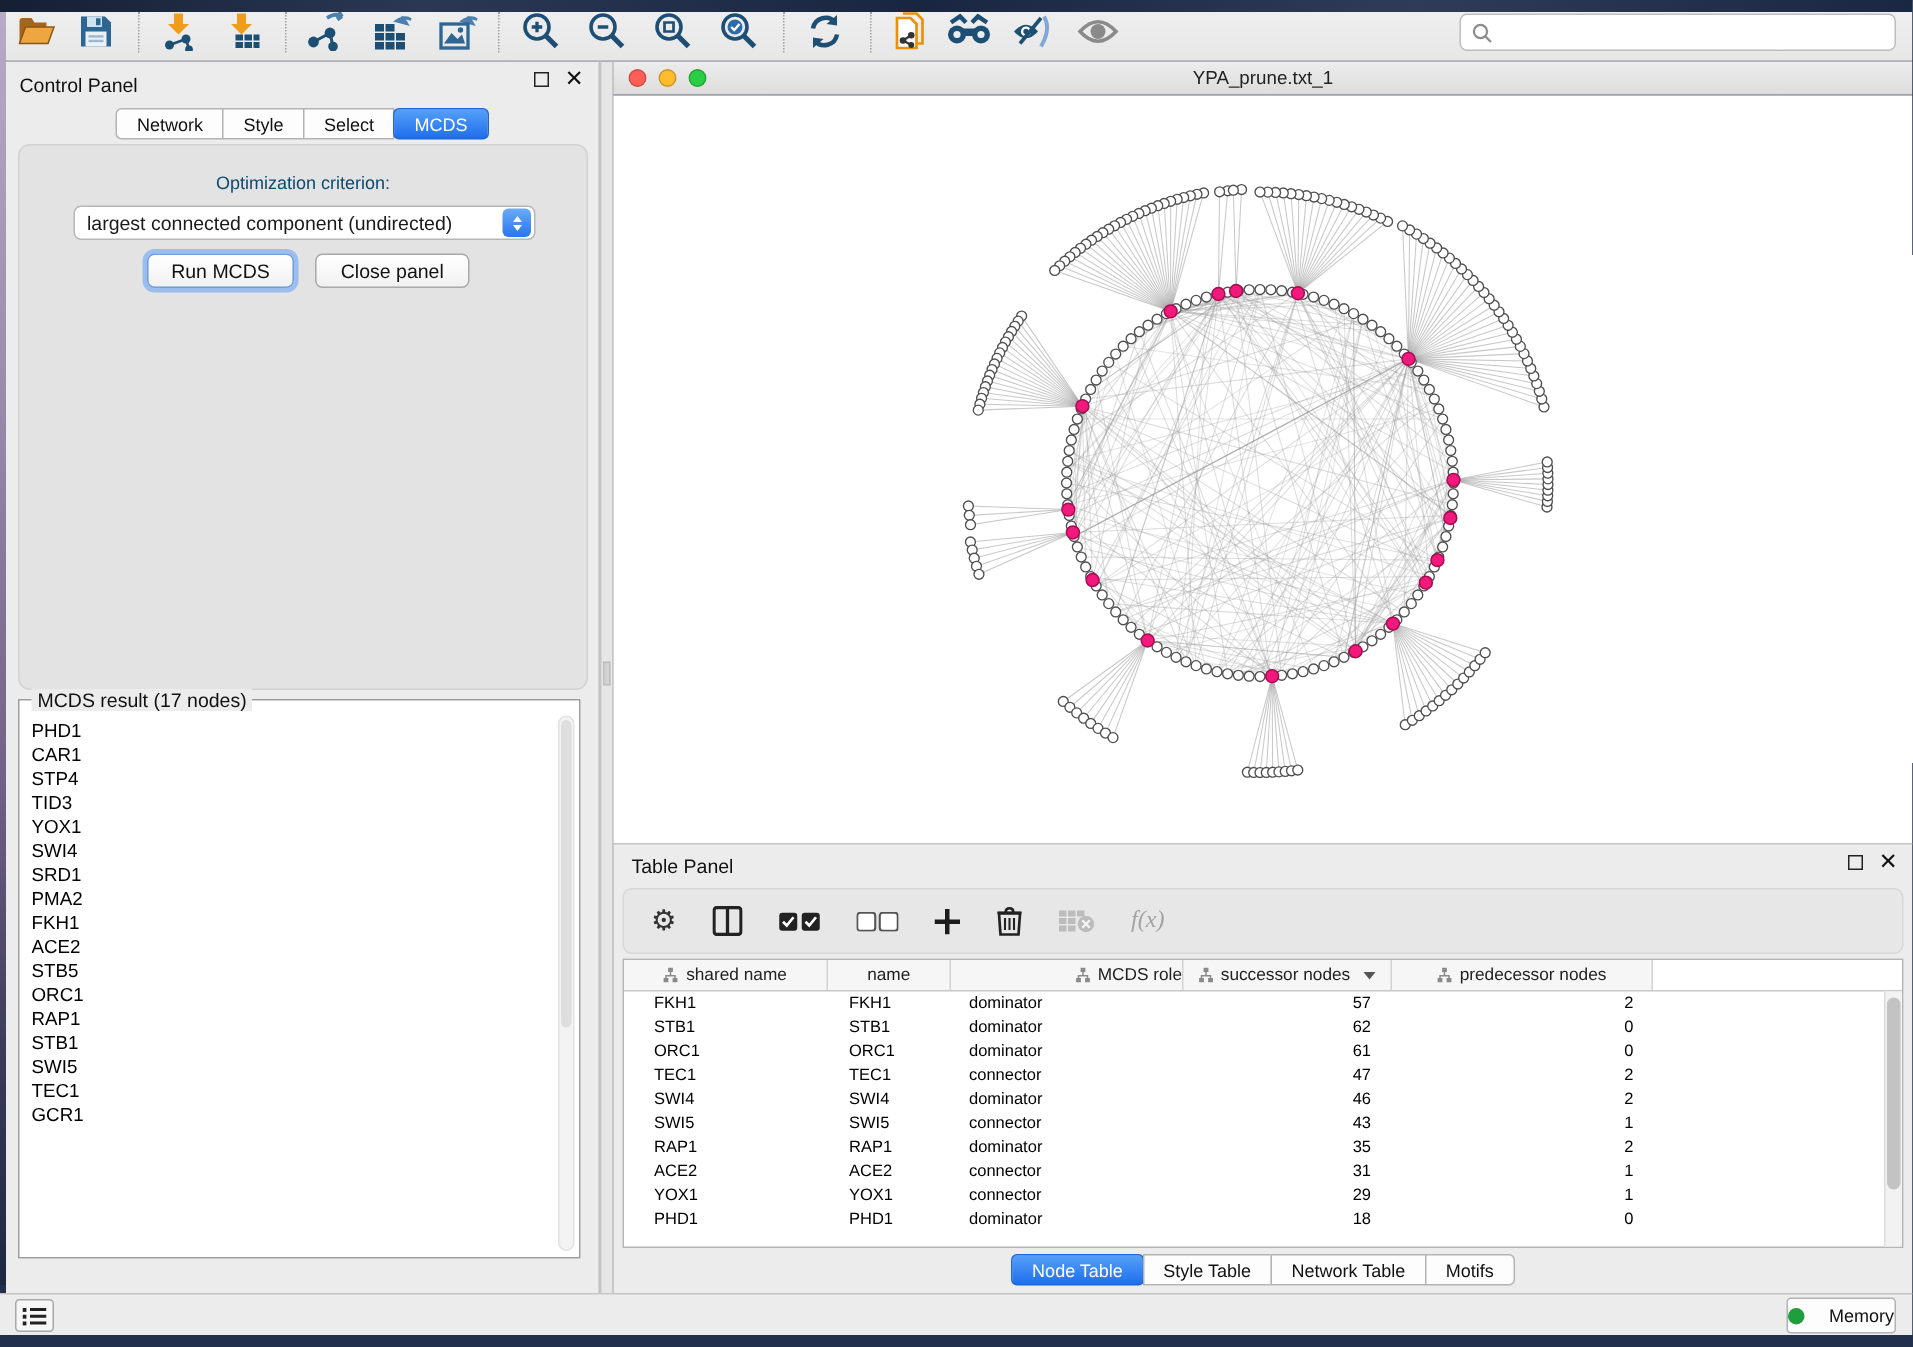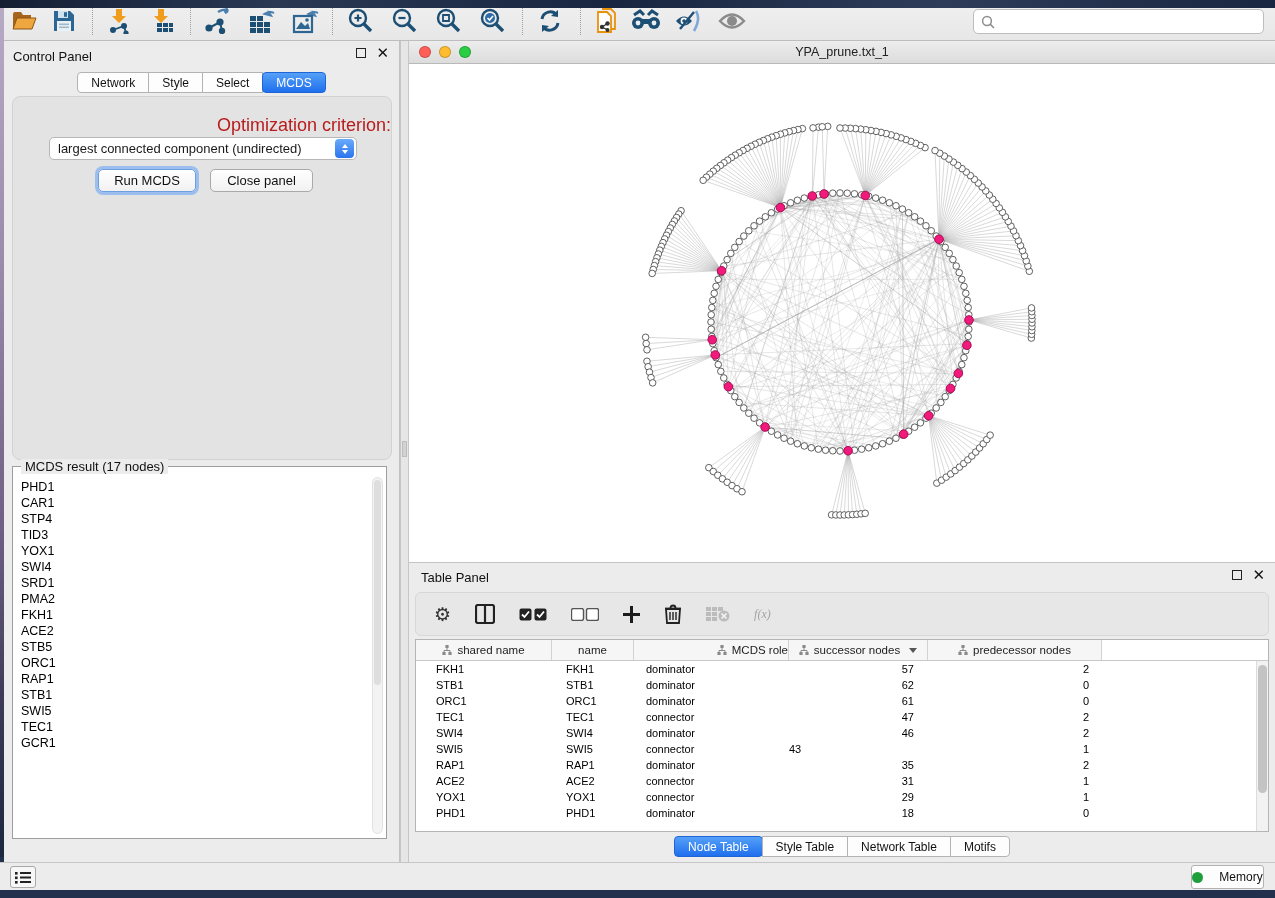--- a/index.html
+++ b/index.html
@@ -29,21 +29,21 @@
   .float-ico { width:10px; height:10px; border:1.6px solid #222; background:transparent; }
   .close-ico { font-weight:700; font-size:15px; line-height:10px; color:#111; }
   #cp-tabs { position:absolute; left:0; right:0; top:31px; display:flex; justify-content:center; }
   .tab { height:21px; padding:0 13px; font-size:12px; display:flex; align-items:center; background:#fdfdfd;
     border:1px solid #b3b3b3; margin-left:-1px; color:#111; }
   .tab:first-child { border-radius:4px 0 0 4px; margin-left:0; }
   .tab:last-child  { border-radius:0 4px 4px 0; }
   .tab.active { background:linear-gradient(#55a0f7,#1f6fee); color:#fff; border-color:#1e66d8; border-radius:4px; }
   #cp-content { position:absolute; left:8px; top:55px; width:380px; height:364px; background:#e3e3e3;
     border:1px solid #d2d2d2; border-radius:8px; }
-  #opt-label { position:absolute; left:0; right:0; top:18px; text-align:right; font-size:18px; color:#b91c1c; }
+  #opt-label { position:absolute; left:0; right:0; top:18px; text-align:center; font-size:12px; color:#0c4a6e; }
   #opt-select { position:absolute; left:36px; top:40px; width:308px; height:23px; background:#fff;
     border:1px solid #b7b7b7; border-radius:5px; display:flex; align-items:center; }
   #opt-select .val { flex:1; font-size:13px; padding-left:8px; white-space:nowrap; }
   .stepper { width:19px; height:19px; margin-right:2px; border-radius:4px;
     background:linear-gradient(#6aabf8,#2a74ef); display:flex; flex-direction:column; align-items:center; justify-content:center; gap:2px; }
   .stepper i { width:0; height:0; border-left:3.5px solid transparent; border-right:3.5px solid transparent; }
   .stepper .up { border-bottom:4px solid #fff; }
   .stepper .dn { border-top:4px solid #fff; }
   .btn { position:absolute; top:72px; height:23px; background:linear-gradient(#ffffff,#f1f1f1);
     border:1px solid #a9a9a9; border-radius:5px; font-size:13px; display:flex; align-items:center; justify-content:center; color:#111; }
@@ -67,21 +67,21 @@
   .light { width:12px; height:12px; border-radius:50%; border:0.5px solid rgba(0,0,0,.2); }
   #net-title { position:absolute; left:0; right:0; text-align:center; font-size:12.5px; color:#222; }
   #net-canvas { left:409px; top:64px; width:866px; height:498px; background:#ffffff; }
 
   
   #table-panel { left:409px; top:562px; width:866px; height:300px; background:#ececec; border-top:1px solid #c4c4c4; }
   #tp-toolbar { position:absolute; left:6px; top:29px; width:854px; height:44px; background:#e7e7e7;
     border:1px solid #d7d7d7; border-radius:6px; display:flex; align-items:center; gap:24px; padding-left:18px; }
   .tp-ico { display:flex; align-items:center; justify-content:center; height:30px; }
   .gear-glyph { font-size:19px; color:#333; font-family:"DejaVu Sans",sans-serif; }
-  .fx { font-family:"Liberation Serif","DejaVu Serif",serif; font-style:italic; font-size:12px; color:#a3a3a3; }
+  .fx { font-family:"Liberation Serif","DejaVu Serif",serif; font-style:italic; font-size:16px; color:#a3a3a3; }
   #tp-table { position:absolute; left:6px; top:76px; width:854px; height:193px; background:#fff; border:1px solid #b5b5b5; }
   #tp-head { display:flex; height:21px; background:#f6f6f6; border-bottom:1px solid #c9c9c9; }
   .hcell { display:flex; align-items:center; justify-content:center; gap:5px; font-size:11.5px; color:#222;
     border-right:1px solid #d2d2d2; position:relative; }
   .hcell.filler { border-right:none; background:#fff; }
   .sort-ch { width:0; height:0; border-left:4px solid transparent; border-right:4px solid transparent; border-top:5px solid #555; margin-left:4px; }
   .trow { display:flex; height:16px; font-size:11px; color:#000; }
   .tcell { white-space:nowrap; overflow:hidden; }
   #tp-scroll { position:absolute; right:0; top:21px; bottom:0; width:12px; background:#f2f2f2; border-left:1px solid #dcdcdc; }
   #tp-thumb { position:absolute; left:1px; right:1px; top:4px; height:128px; background:#c3c3c3; border-radius:5px; }
@@ -1142,21 +1142,21 @@
           <div class="tcell" style="width: 136px; line-height: 16px; text-align: left; padding-left: 20px;">SWI4</div>
           <div class="tcell" style="width: 82px; line-height: 16px; text-align: left; padding-left: 14px;">SWI4</div>
           <div class="tcell" style="width: 155px; line-height: 16px; text-align: left; padding-left: 12px;">dominator</div>
           <div class="tcell" style="width: 139px; line-height: 16px; text-align: right; padding-right: 14px;">46</div>
           <div class="tcell" style="width: 174px; line-height: 16px; text-align: right; padding-right: 13px;">2</div>
         </div>
         <div class="trow">
           <div class="tcell" style="width: 136px; line-height: 16px; text-align: left; padding-left: 20px;">SWI5</div>
           <div class="tcell" style="width: 82px; line-height: 16px; text-align: left; padding-left: 14px;">SWI5</div>
           <div class="tcell" style="width: 155px; line-height: 16px; text-align: left; padding-left: 12px;">connector</div>
-          <div class="tcell" style="width: 139px; line-height: 16px; text-align: left; padding-right: 14px;">43</div>
+          <div class="tcell" style="width: 139px; line-height: 16px; text-align: right; padding-right: 14px;">43</div>
           <div class="tcell" style="width: 174px; line-height: 16px; text-align: right; padding-right: 13px;">1</div>
         </div>
         <div class="trow">
           <div class="tcell" style="width: 136px; line-height: 16px; text-align: left; padding-left: 20px;">RAP1</div>
           <div class="tcell" style="width: 82px; line-height: 16px; text-align: left; padding-left: 14px;">RAP1</div>
           <div class="tcell" style="width: 155px; line-height: 16px; text-align: left; padding-left: 12px;">dominator</div>
           <div class="tcell" style="width: 139px; line-height: 16px; text-align: right; padding-right: 14px;">35</div>
           <div class="tcell" style="width: 174px; line-height: 16px; text-align: right; padding-right: 13px;">2</div>
         </div>
         <div class="trow">

